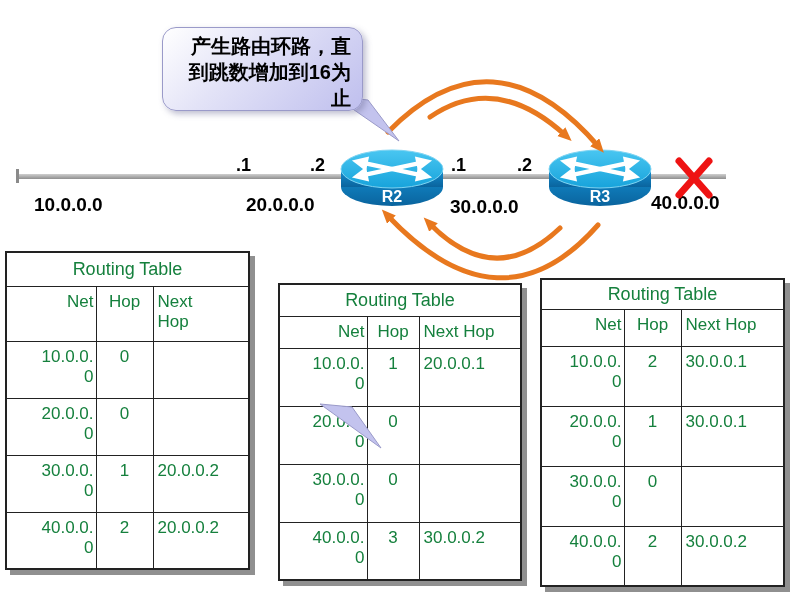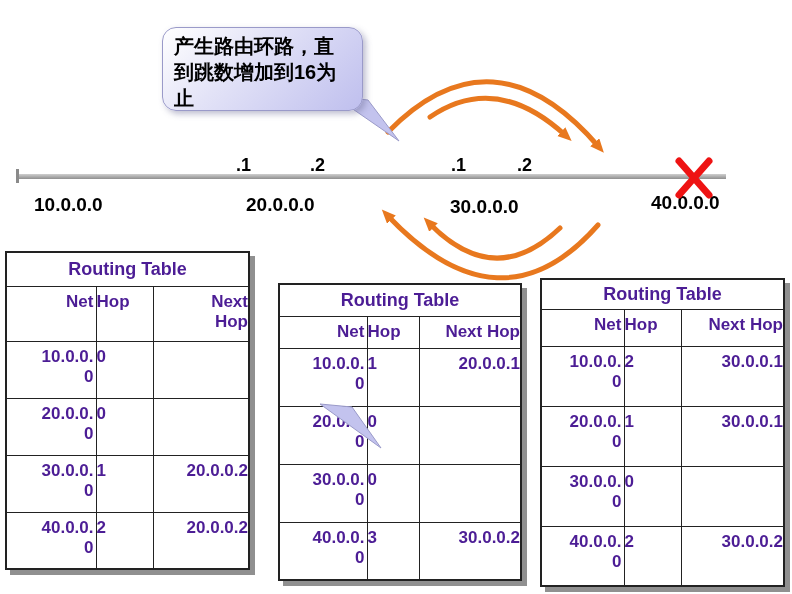--- a/index.html
+++ b/index.html
@@ -19,26 +19,26 @@
   .lbl{position:absolute;color:#000;font-weight:bold;white-space:nowrap;z-index:3;}
   .iface{font-size:18px;}
   .netlbl{font-size:19px;}
 
   
   .overlay{position:absolute;left:0;top:0;z-index:5;pointer-events:none;}
 
   
   .rt{position:absolute;z-index:1;background:#fff;box-shadow:5px 5px 0 0 #909090;}
   .rt table{border-collapse:collapse;background:#fff;table-layout:fixed;}
-  .rt td,.rt th{border:1.5px solid #222;font-size:17px;font-weight:bold;color:#4c1d95;vertical-align:top;margin-top:22px;}
+  .rt td,.rt th{border:1.5px solid #222;font-size:17px;font-weight:normal;color:#15803d;vertical-align:top;margin-top:22px;}
   .rt table{border:2.5px solid #222;}
   .rt tr.title td{text-align:center;vertical-align:middle;font-size:18px;padding:2px 0;}
   .rt th.net, .rt td.net{text-align:right;padding:5px 2px 0 7px;}
-  .rt th.hop, .rt td.hop{text-align:left;padding:5px 0 0 0;}
-  .rt th.nx,  .rt td.nx{text-align:right;padding:5px 0 0 4px;}
+  .rt th.hop, .rt td.hop{text-align:center;padding:5px 0 0 0;}
+  .rt th.nx,  .rt td.nx{text-align:left;padding:5px 0 0 4px;}
   .netv{display:inline-block;width:57px;word-break:break-all;line-height:1.22;}
   .nhw{display:inline-block;width:48px;line-height:1.22;}
   .red{color:#FF0000;}
 
   #t1{left:5px;top:251px;}
   #t1 col:nth-child(1){width:90px}#t1 col:nth-child(2){width:57px}#t1 col:nth-child(3){width:96px}
   #t1 tr:nth-child(1){height:34px}#t1 tr:nth-child(2){height:55px}
   #t1 tr:nth-child(n+3){height:57px}
 
   #t2{left:278px;top:283px;}
@@ -49,21 +49,21 @@
   #t3{left:540px;top:278px;}
   #t3 col:nth-child(1){width:83px}#t3 col:nth-child(2){width:57px}#t3 col:nth-child(3){width:103px}
   #t3 tr:nth-child(1){height:30px}#t3 tr:nth-child(2){height:37px}
   #t3 tr:nth-child(n+3){height:60px}
 
   
   .callout{position:absolute;z-index:6;box-sizing:border-box;
     background:linear-gradient(135deg,#ffffff 0%,#e3e3f7 40%,#bfbfee 100%);
     border:1px solid #9a9ac9;border-radius:14px;
     box-shadow:3px 3px 6px rgba(110,110,150,0.45);
-    color:#000;font-weight:bold;}
+    color:#000;font-weight:bold;text-align:right;}
   #callout-loop{left:162px;top:27px;width:201px;height:84px;padding:5px 11px;
     font-size:20px;line-height:26px;}
   #callout-hop{left:182px;top:368px;width:194px;height:52px;padding:4px 10px;
     font-size:20px;display:flex;align-items:center;justify-content:center;}
 </style>
 </head>
 <body>
 
 <div class="stage">
 
@@ -93,20 +93,32 @@
             <polygon points="77,15.5 77,30.5 93,23"></polygon>
           </g>
         </g>
       </g>
     </defs>
   </svg>
 
   <div class="netline"></div>
   <div class="netline-tick"></div>
 
+  <div class="router" style="left:340px;top:146px">
+    <svg viewBox="0 0 104 62" width="104" height="62">
+      <use href="#routerShape"></use>
+      <text x="52" y="56" text-anchor="middle" fill="#ffffff" font-size="16" font-weight="bold">R2</text>
+    </svg>
+  </div>
+  <div class="router" style="left:548px;top:146px">
+    <svg viewBox="0 0 104 62" width="104" height="62">
+      <use href="#routerShape"></use>
+      <text x="52" y="56" text-anchor="middle" fill="#ffffff" font-size="16" font-weight="bold">R3</text>
+    </svg>
+  </div>
 
   <div class="lbl iface" style="left:236px;top:155px">.1</div>
   <div class="lbl iface" style="left:310px;top:155px">.2</div>
   <div class="lbl iface" style="left:451px;top:155px">.1</div>
   <div class="lbl iface" style="left:517px;top:155px">.2</div>
 
   <div class="lbl netlbl" style="left:34px;top:194px">10.0.0.0</div>
   <div class="lbl netlbl" style="left:246px;top:194px">20.0.0.0</div>
   <div class="lbl netlbl" style="left:450px;top:196px">30.0.0.0</div>
   <div class="lbl netlbl" style="left:651px;top:192px">40.0.0.0</div>

